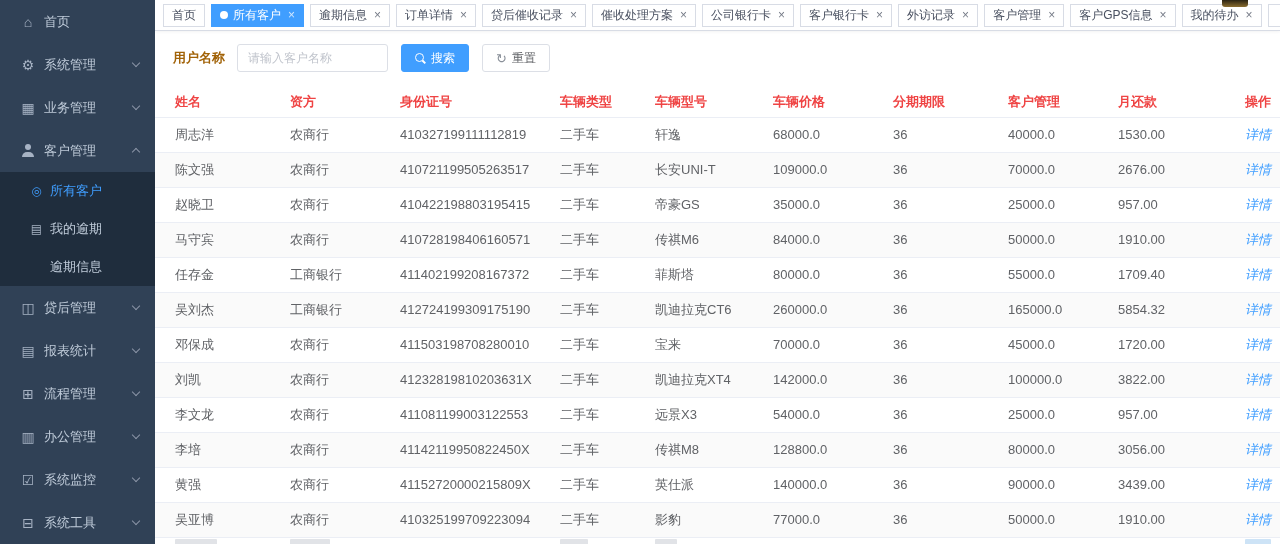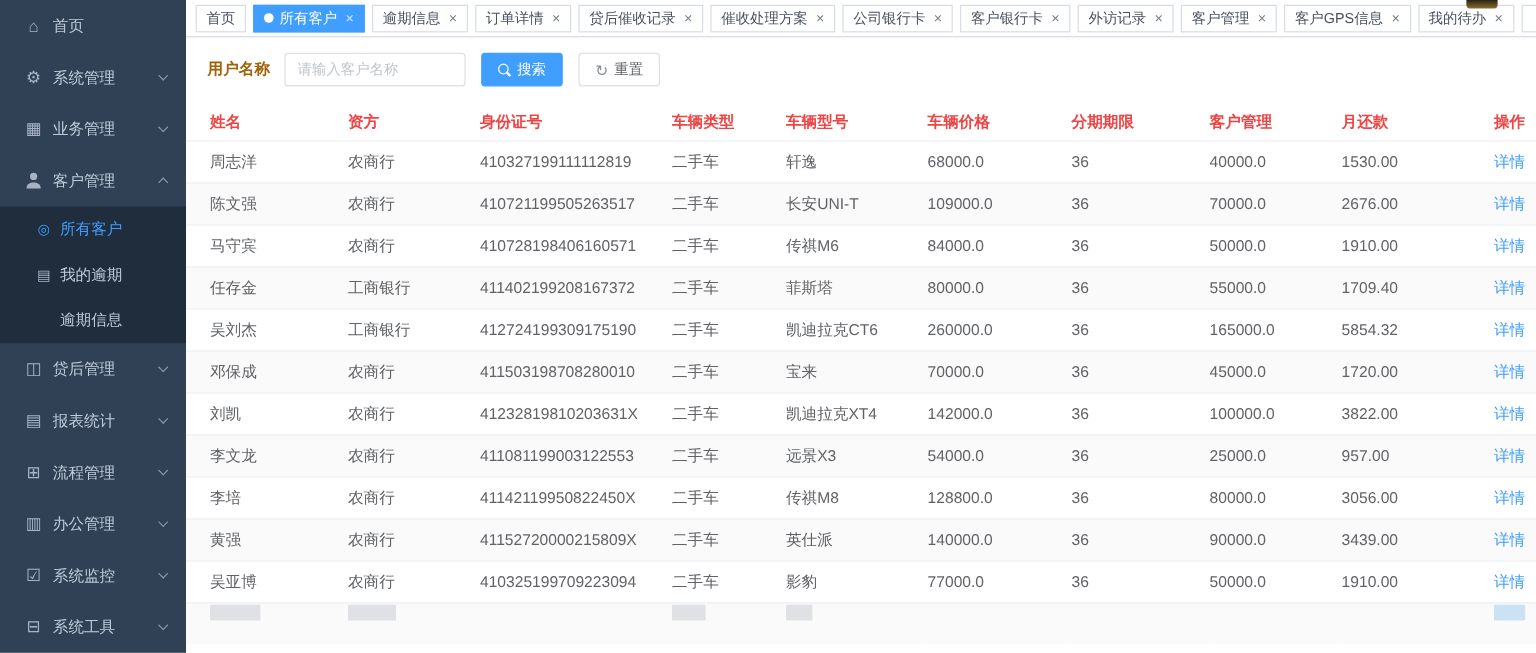--- a/index.html
+++ b/index.html
@@ -64,21 +64,21 @@
   .icon-refresh { font-size:13px; color:#8a9099; line-height:1; }
 
   
   table { width:1125px; border-collapse:collapse; table-layout:fixed;
     margin-top:15px; font-size:13px; color:#606266; }
   th { text-align:left; font-weight:700; color:#ef4444; height:30px;
     vertical-align:middle; }
   td { height:35px; vertical-align:middle; border-top:1px solid #ebeef5; }
   tbody tr:nth-child(even) { background:#fafafa; }
   th.c0, td.c0 { padding-left:20px; }
-  a.detail { color:#409eff; text-decoration:none; cursor:pointer; }
+  a.detail { color:#409eff; text-decoration:none; cursor:pointer;font-style:italic; }
   .smudge { height:13px; margin-top:-16px; background:#c4c8cf; opacity:.5;
     border-radius:1px; }
   .smudge.blue { background:#9cc7ee; }
 </style>
 </head>
 <body>
 
 <nav class="sidebar" id="sidebar">
     <div class="menu-item">
       <span class="gicon">⌂</span>
@@ -259,20 +259,32 @@
           <td class="c2">410721199505263517</td>
           <td class="c3">二手车</td>
           <td class="c4">长安UNI-T</td>
           <td class="c5">109000.0</td>
           <td class="c6">36</td>
           <td class="c7">70000.0</td>
           <td class="c8">2676.00</td>
           <td class="c9"><a class="detail">详情</a></td>
         </tr>
         <tr>
+          <td class="c0">赵晓卫</td>
+          <td class="c1">农商行</td>
+          <td class="c2">410422198803195415</td>
+          <td class="c3">二手车</td>
+          <td class="c4">帝豪GS</td>
+          <td class="c5">35000.0</td>
+          <td class="c6">36</td>
+          <td class="c7">25000.0</td>
+          <td class="c8">957.00</td>
+          <td class="c9"><a class="detail">详情</a></td>
+        </tr>
+        <tr>
           <td class="c0">马守宾</td>
           <td class="c1">农商行</td>
           <td class="c2">410728198406160571</td>
           <td class="c3">二手车</td>
           <td class="c4">传祺M6</td>
           <td class="c5">84000.0</td>
           <td class="c6">36</td>
           <td class="c7">50000.0</td>
           <td class="c8">1910.00</td>
           <td class="c9"><a class="detail">详情</a></td>

